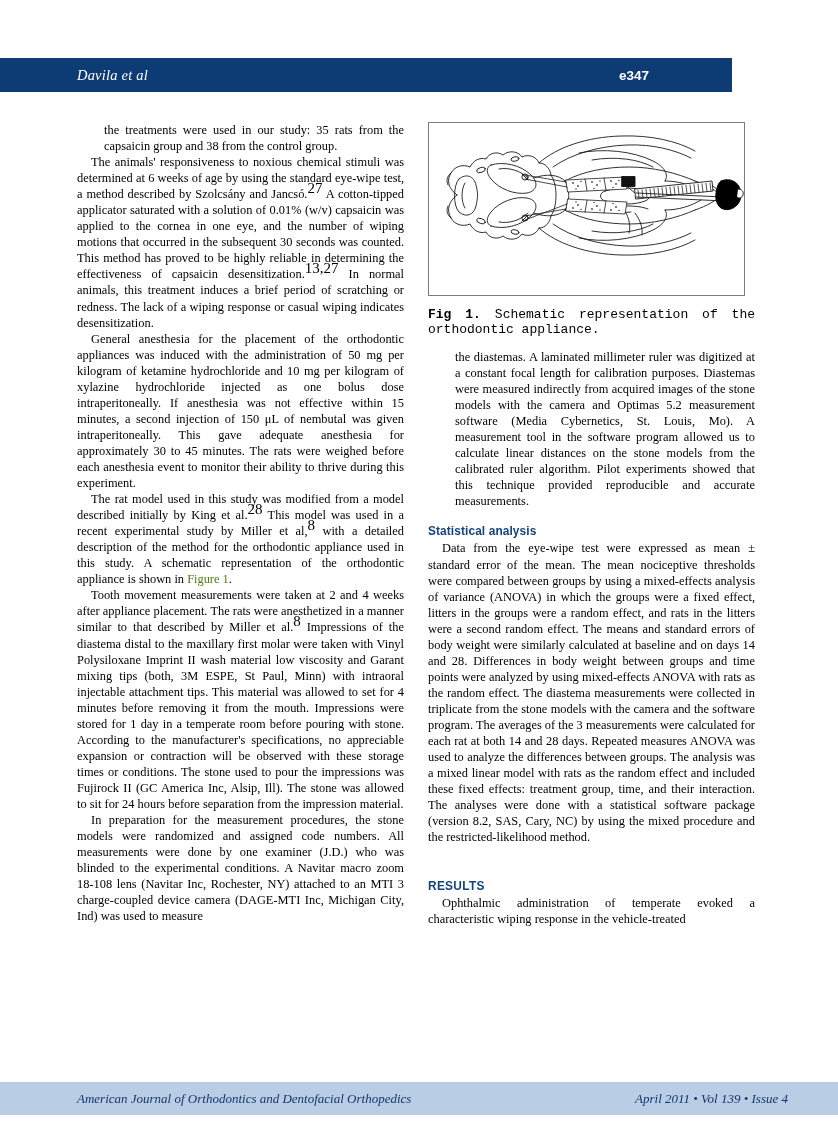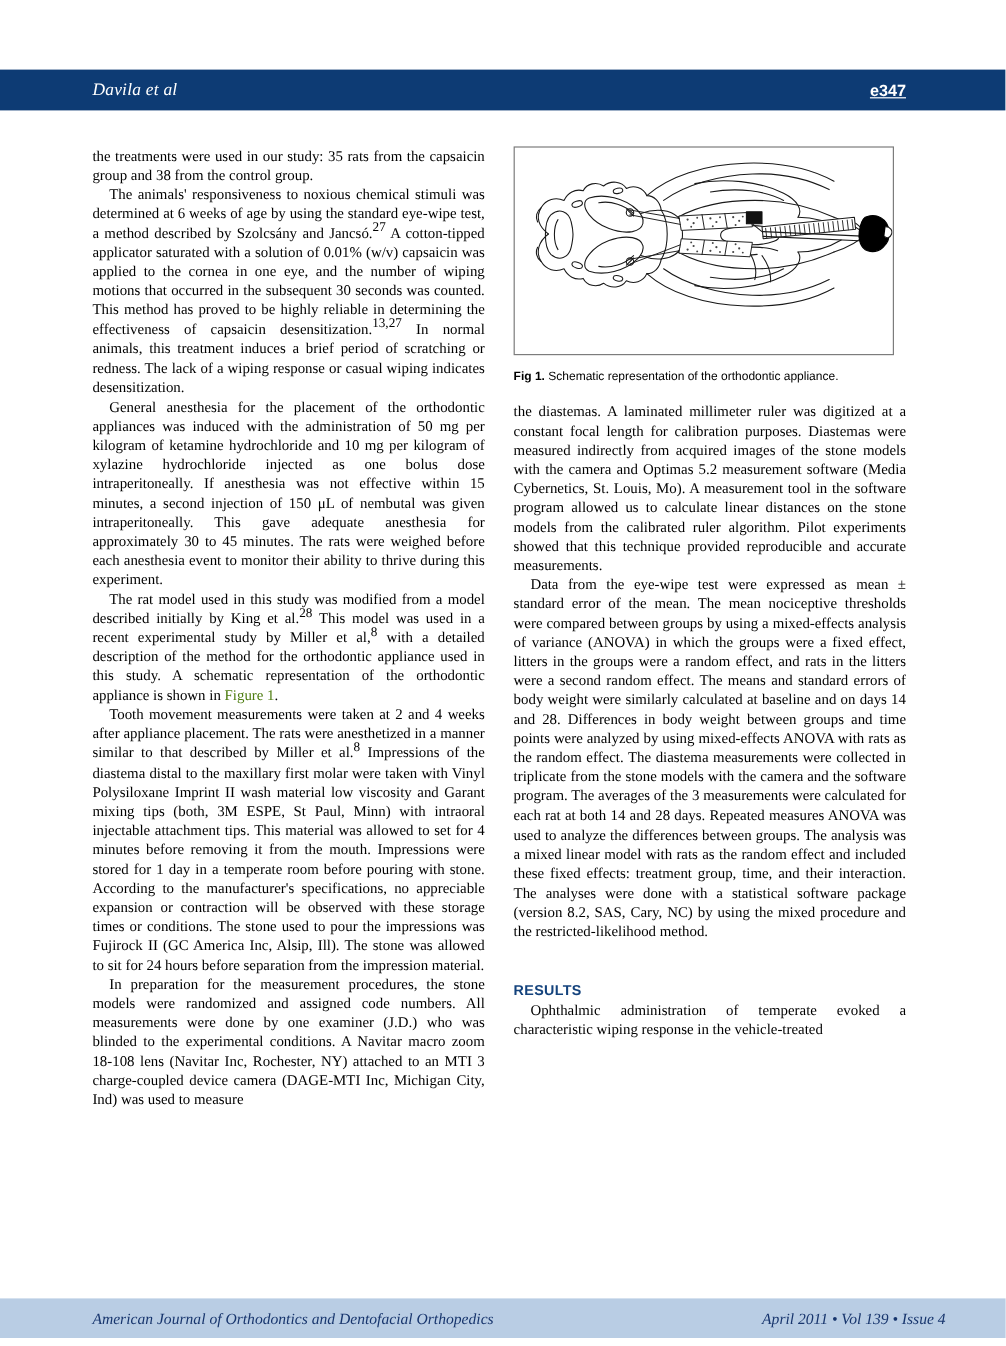--- a/index.html
+++ b/index.html
@@ -13,21 +13,21 @@
     position: relative;
     font-family: "Liberation Serif", serif;
     overflow: hidden;
   }
 
   
   .header-bar {
     position: absolute;
     left: 0;
     top: 58px;
-    width: 838px;
+    width: 732px;
     height: 34px;
     background: #0d3b74;
     box-sizing: border-box;
   }
   .header-inner {
     position: absolute;
     left: 77px;
     right: 83px;
     top: 0;
     bottom: 0;
@@ -40,21 +40,20 @@
     font-family: "Liberation Serif", serif;
     font-style: italic;
     font-size: 14.5px;
     letter-spacing: 0.2px;
   }
   .header-page {
     color: #ffffff;
     font-family: "Liberation Sans", sans-serif;
     font-weight: bold;
     font-size: 13.5px;
-    text-decoration: underline;
   }
 
   
   .page-body {
     position: absolute;
     left: 77px;
     top: 122px;
     width: 678px;
     height: 930px;
   }
@@ -69,24 +68,24 @@
   p.body-text {
     margin: 0;
     font-family: "Liberation Serif", serif;
     font-size: 12.4px;
     line-height: 16.05px;
     text-align: justify;
     text-indent: 14px;
     color: #000000;
     hyphens: none;
   }
-  p.body-text.no-indent { text-indent: 0; }
+  p.body-text.no-indent { text-indent: 0; margin-left: 27px; }
 
   sup.ref {
-    font-size: 11px;
+    font-size: 15px;
     vertical-align: super;
     line-height: 0;
   }
   .xref {
     color: #4d7c0f;
   }
 
   
   .figure-block {
     margin: 0 0 12px 0;
@@ -95,22 +94,22 @@
     width: 317px;
     height: 174px;
     border: 1px solid #7c7c7c;
     background: #ffffff;
     box-sizing: border-box;
     overflow: hidden;
   }
   .figure-frame svg { display: block; }
   .fig-caption {
     margin: 12px 0 0 0;
-    font-family: Liberation Sans, sans-serif;
-    font-size: 10px;
+    font-family: Liberation Mono, monospace;
+    font-size: 13px;
     line-height: 14.5px;
     text-align: justify;
     color: #000000;
   }
   .fig-caption .fig-label {
     font-weight: bold;
   }
 
   
   h3.sec-head {
@@ -318,20 +317,21 @@
                      C288 64 289 60 292 58 Z" fill="#000000" stroke="#000000"></path>
             <path d="M309 66 C313 66 315 69 314 72 C313 75 310 76 308 74" fill="#ffffff" stroke="#1a1a1a"></path>
           </g>
         </svg>
       </div>
       <p class="fig-caption"><span class="fig-label">Fig 1.</span> <span>Schematic representation of the orthodontic appliance.</span></p>
     </div>
 
     <p class="body-text no-indent">the diastemas. A laminated millimeter ruler was digitized at a constant focal length for calibration purposes. Diastemas were measured indirectly from acquired images of the stone models with the camera and Optimas 5.2 measurement software (Media Cybernetics, St. Louis, Mo). A measurement tool in the software program allowed us to calculate linear distances on the stone models from the calibrated ruler algorithm. Pilot experiments showed that this technique provided reproducible and accurate measurements.</p>
 
+    <h3 class="sec-head">Statistical analysis</h3>
     <p class="body-text">Data from the eye-wipe test were expressed as mean ± standard error of the mean. The mean nociceptive thresholds were compared between groups by using a mixed-effects analysis of variance (ANOVA) in which the groups were a fixed effect, litters in the groups were a random effect, and rats in the litters were a second random effect. The means and standard errors of body weight were similarly calculated at baseline and on days 14 and 28. Differences in body weight between groups and time points were analyzed by using mixed-effects ANOVA with rats as the random effect. The diastema measurements were collected in triplicate from the stone models with the camera and the software program. The averages of the 3 measurements were calculated for each rat at both 14 and 28 days. Repeated measures ANOVA was used to analyze the differences between groups. The analysis was a mixed linear model with rats as the random effect and included these fixed effects: treatment group, time, and their interaction. The analyses were done with a statistical software package (version 8.2, SAS, Cary, NC) by using the mixed procedure and the restricted-likelihood method.</p>
 
     <h3 class="sec-head caps">RESULTS</h3>
     <p class="body-text">Ophthalmic administration of temperate evoked a characteristic wiping response in the vehicle-treated</p>
   </div>
 </div>
 
 <div class="footer-bar">
   <div class="footer-inner">
     <span class="footer-journal">American Journal of Orthodontics and Dentofacial Orthopedics</span>

